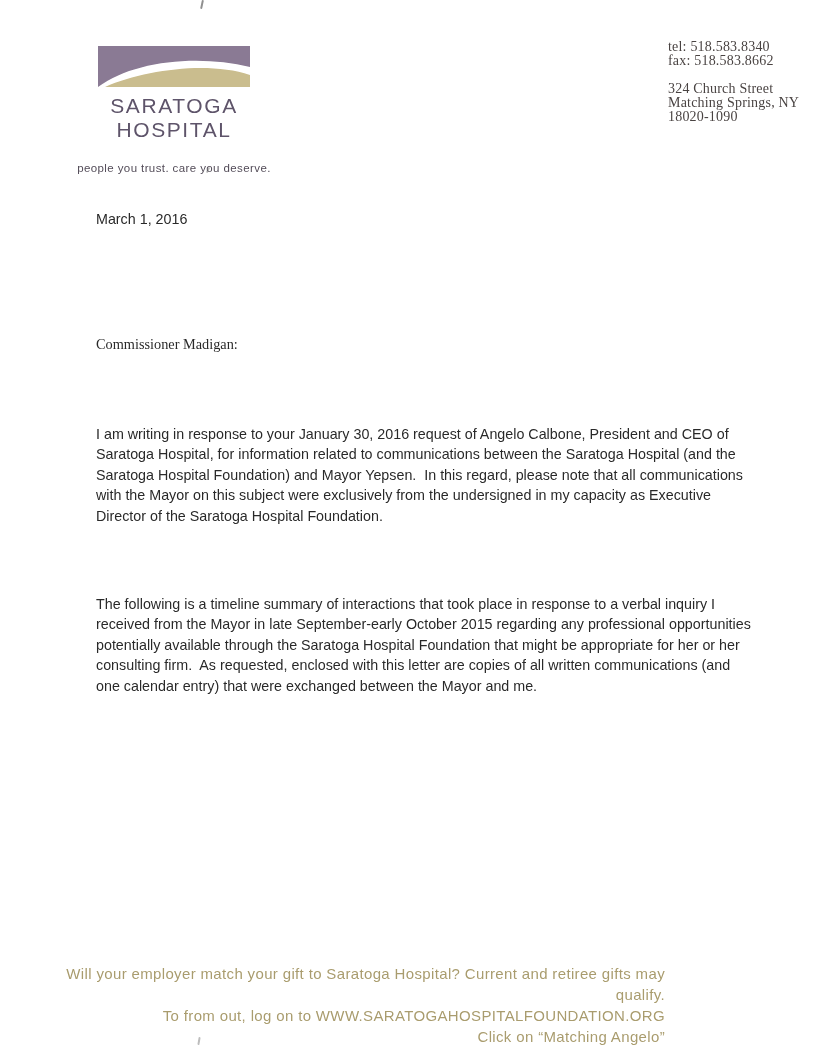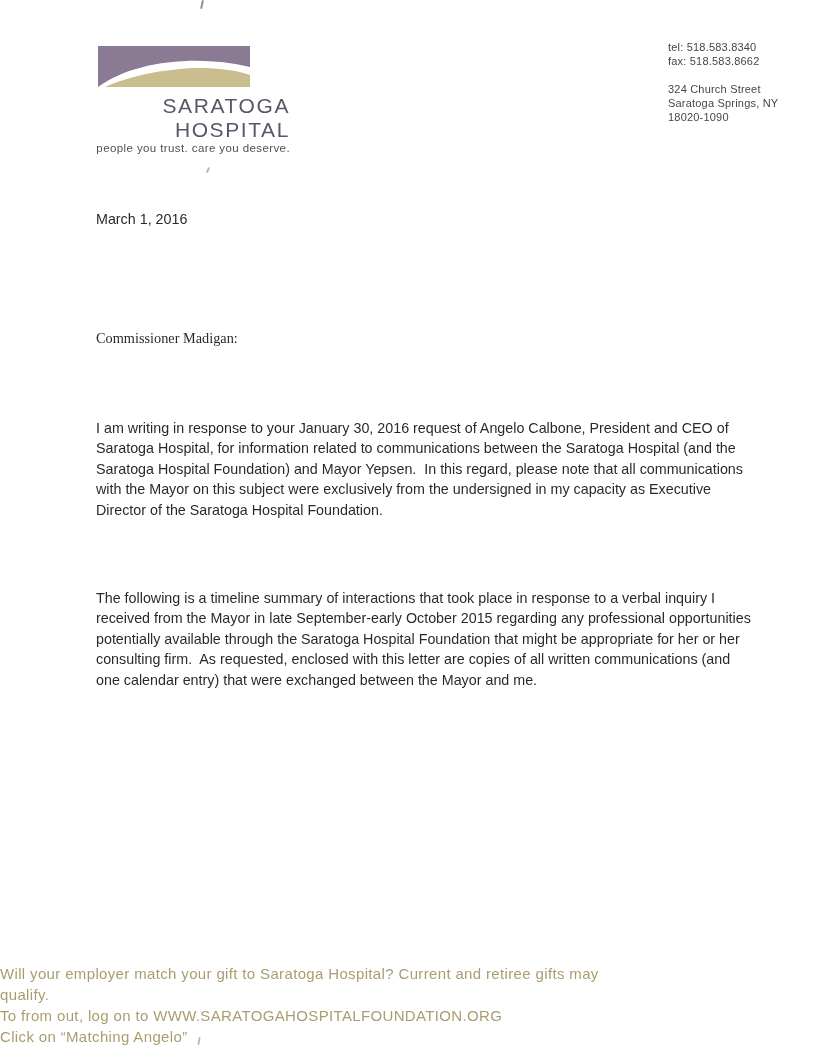--- a/index.html
+++ b/index.html
@@ -13,69 +13,70 @@
     overflow: hidden;
     font-family: "Liberation Sans", sans-serif;
     filter: blur(0.22px) contrast(1.02);
   }
 
   
   .logo-block {
     position: absolute;
     left: 58px; top: 46px;
     width: 232px;
-    text-align: right;
+    text-align: center;
     color: #5f556a;
   }
   .logo-mark { display: block; margin: 0 auto 7px auto; }
   .logo-title {
     font-size: 21px;
     letter-spacing: 1.6px;
     line-height: 24px;
     color: #5f556a;
     font-weight: 400;
   }
   .logo-title2 { letter-spacing: 3.2px; }
   .logo-tagline {
-    margin-top: 0;
+    margin-top: 20px;
     font-size: 11.5px;
     letter-spacing: 0.4px;
     color: #534c58;
   }
   .contact-block {
     position: absolute;
     left: 668px; top: 40px;
-    font-size: 11px;
+    font-size: 14px;
     line-height: 14px;
     color: #4a4443;
     letter-spacing: 0.2px;
+    font-family: Liberation Serif, serif;
   }
   .contact-gap { height: 14px; }
 
   
   .letter-body {
     position: absolute;
     left: 96px; top: 168px;
     width: 658px;
     font-size: 14.3px;
     line-height: 20.5px;
     color: #2b2b2b;
     white-space: pre-wrap;
   }
-  .date-line { margin-bottom: 8px; }
+  .date-line { margin-bottom: 14px; }
   .recipient-block { margin-bottom: 12px; }
   .salutation { margin-bottom: 8px; padding-top: 8px; font-family: Liberation Serif, serif; }
   .para { margin-bottom: 6px; }
 
   
   .page-footer {
     position: absolute;
-    left: 0; top: 963px;
+    left: 13px; top: 963px;
     width: 652px;
-    text-align: left;
+    text-align: right;
     font-size: 15px;
     line-height: 21px;
     letter-spacing: 0.35px;
     color: #a89b6e;
   }
 
   
   .artifact { position: absolute; background: #6b6b6b; border-radius: 1px; }
   .artifact-top    { left: 201px; top: 0px;    width: 2px; height: 9px; transform: rotate(12deg); opacity: .75; }
   .artifact-date   { left: 207px; top: 167px;  width: 2px; height: 6px; transform: rotate(24deg); opacity: .5; }
@@ -94,21 +95,21 @@
     </svg>
     <div class="logo-title">SARATOGA HOSPITAL</div>
     <div class="logo-tagline">people you trust. care you deserve.</div>
   </div>
 
   <div class="contact-block">
     <div>tel: 518.583.8340</div>
     <div>fax: 518.583.8662</div>
     <div class="contact-gap"></div>
     <div>324 Church Street</div>
-    <div>Saratoga Springs, NY</div>
+    <div>Matching Springs, NY</div>
     <div>18020-1090</div>
   </div>
 
   <div class="letter-body">
     <div class="date-line">March 1, 2016</div>
 
 
     <div class="salutation">Commissioner Madigan:</div>
 
     <div class="para"><span>I am writing in response to your January 30, 2016 request of Angelo Calbone, President and CEO of Saratoga Hospital, for information related to communications between the Saratoga Hospital (and the Saratoga Hospital Foundation) and Mayor Yepsen.  In this regard, please note that all communications with the Mayor on this subject were exclusively from the undersigned in my capacity as Executive Director of the Saratoga Hospital Foundation.</span></div>

